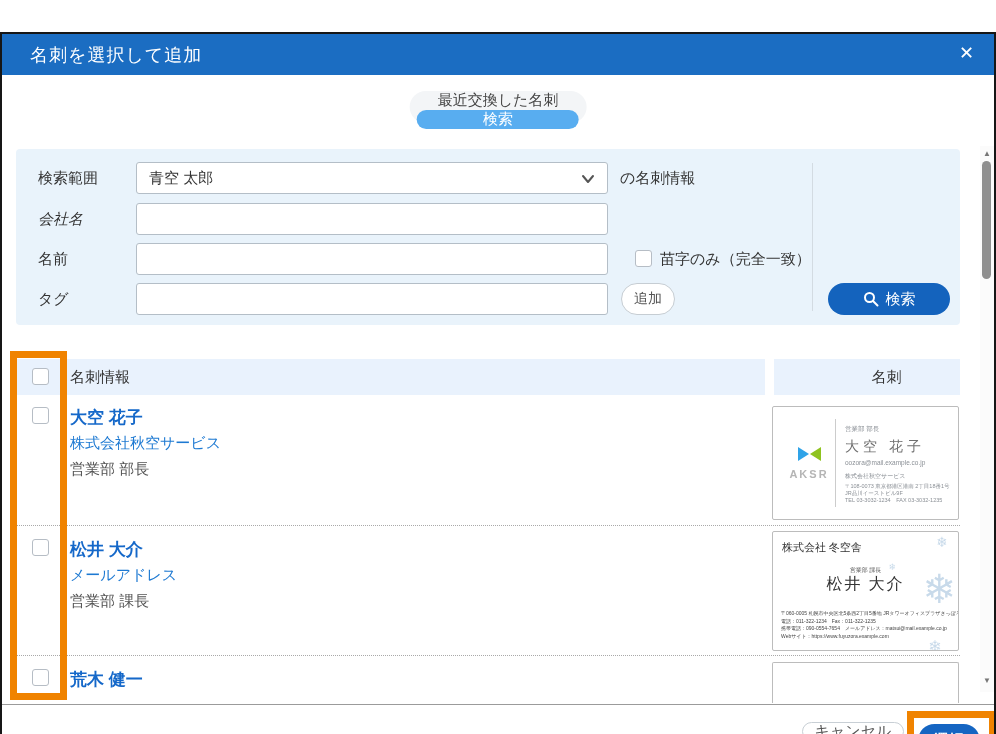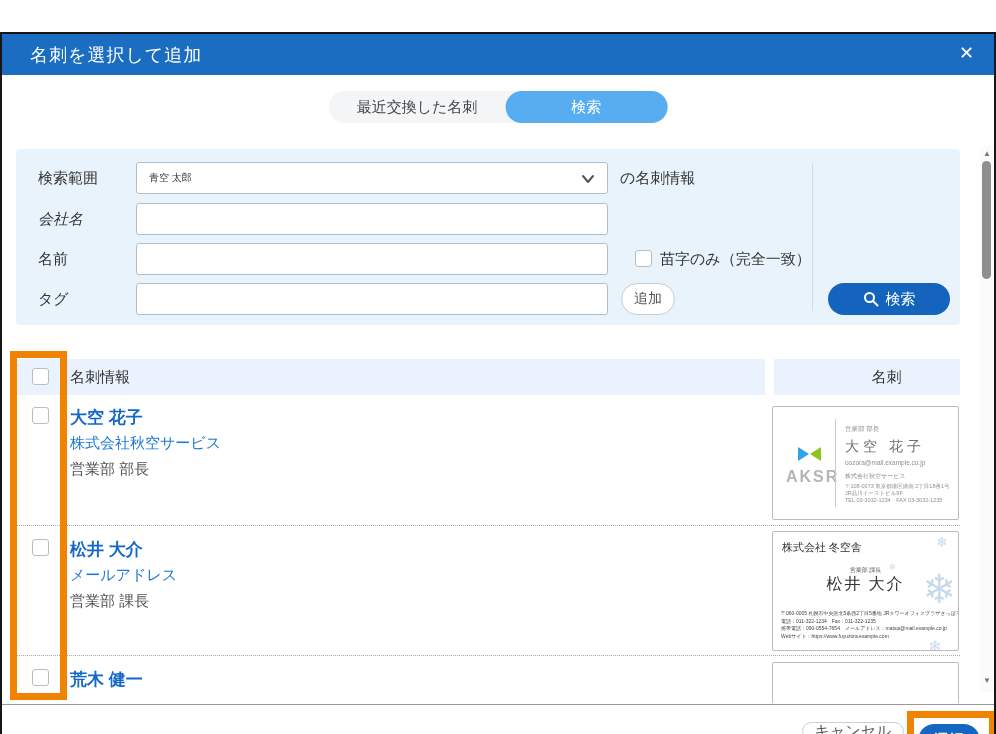--- a/index.html
+++ b/index.html
@@ -5,28 +5,28 @@
   * { margin:0; padding:0; box-sizing:border-box; }
   body { background:#fff; font-family:"Liberation Sans","DejaVu Sans",sans-serif; }
   .stage { position:relative; width:996px; height:734px; background:#fff; border:2px solid #161616; overflow:hidden;margin-top:32px; }
 
   
   .modal-header { position:absolute; left:0; top:0; right:0; height:41px; background:#1b6dc2; }
   .modal-title { position:absolute; left:28px; top:9px; font-size:18px; color:#fff; font-weight:500; letter-spacing:1px; }
   .close-btn { position:absolute; right:20px; top:8px; font-size:18px; color:#fff; cursor:pointer; font-weight:bold; }
 
   
-  .tab-group { position:absolute; top:57px; left:50%; transform:translateX(-50%); height:32px; background:#f3f5f7; border-radius:17px; display:flex; align-items:center; }
+  .tab-group { position:absolute; top:57px; left:50%; transform:translateX(-50%); height:32px; background:#f3f5f7; border-radius:17px; display:flex; align-items:center;flex-direction:column; }
   .tab-recent { padding:0 28px; font-size:15px; color:#444; white-space:nowrap; cursor:pointer; }
   .tab-search { width:162px; height:32px; background:#58adf0; border-radius:17px; color:#fff; font-size:15px; display:flex; align-items:center; justify-content:center; cursor:pointer; }
 
   
   .search-panel { position:absolute; left:14px; top:115px; width:944px; height:176px; background:#e9f3fb; border-radius:4px; }
   .form-label { position:absolute; left:22px; font-size:15px; color:#333; }
-  .scope-select { position:absolute; left:120px; top:13px; width:472px; height:32px; background:#fff; border:1px solid #b4bec7; border-radius:3px; font-size:10px; color:#333; display:flex; align-items:center; padding:0 12px; cursor:pointer; }
+  .scope-select { position:absolute; left:120px; top:13px; width:472px; height:32px; background:#fff; border:1px solid #b4bec7; border-radius:3px; font-size:15px; color:#333; display:flex; align-items:center; padding:0 12px; cursor:pointer; }
   .scope-chevron { position:absolute; right:12px; top:9px; }
   .text-input { position:absolute; left:120px; width:472px; height:32px; background:#fff; border:1px solid #b4bec7; border-radius:3px; padding:0 10px; font-size:15px; color:#333; }
   .suffix-text { position:absolute; left:604px; top:20px; font-size:15px; color:#333; }
   .checkbox { width:17px; height:17px; background:#fff; border:1px solid #b6bdc5; border-radius:3px; cursor:pointer; }
   .surname-check { position:absolute; left:619px; top:101px; }
   .surname-label { position:absolute; left:644px; top:101px; font-size:15px; color:#333; }
   .add-btn { position:absolute; left:605px; top:134px; width:54px; height:32px; border:1px solid #c6cdd3; border-radius:16px; background:#fff; color:#555; font-size:14px; display:flex; align-items:center; justify-content:center; cursor:pointer; }
   .panel-divider { position:absolute; left:796px; top:14px; height:148px; width:1px; background:#d3dbe2; }
   .search-btn { position:absolute; left:812px; top:134px; width:122px; height:32px; background:#1463bd; border:none; border-radius:16px; color:#fff; font-size:15px; display:flex; align-items:center; justify-content:center; gap:7px; cursor:pointer; }
 
@@ -50,21 +50,21 @@
 
   
   .card { position:absolute; left:756px; width:187px; background:#fff; border:1px solid #bcbcbc; border-radius:2px; overflow:hidden; }
   .card-1 { top:12px; height:114px; }
   .card-2 { top:5px; height:120px; }
   .card-3 { top:6px; height:41px; border-bottom:none; border-radius:2px 2px 0 0; }
   .c1-logo { position:absolute; left:13px; top:40px; width:46px; text-align:center; }
   .bowtie { display:flex; justify-content:center; align-items:center; gap:1px; }
   .tri-blue { width:0; height:0; border-top:7px solid transparent; border-bottom:7px solid transparent; border-left:11px solid #2fa3e8; }
   .tri-green { width:0; height:0; border-top:7px solid transparent; border-bottom:7px solid transparent; border-right:11px solid #8fc31f; }
-  .c1-logo-text { margin-top:7px; font-size:16px; letter-spacing:2px; color:#b5b5b5; font-weight:bold; }
+  .c1-logo-text { margin-top:7px; font-size:11px; letter-spacing:2px; color:#b5b5b5; font-weight:bold; }
   .c1-divider { position:absolute; left:62px; top:12px; bottom:12px; width:1px; background:#ccc; }
   .c1-text { position:absolute; left:72px; top:18px; right:4px; color:#8b9096; }
   .c1-dept { font-size:6.5px; }
   .c1-name { font-size:14px; color:#6f6f6f; letter-spacing:4px; margin:4px 0 3px; }
   .c1-email { font-size:6.5px; margin-bottom:6px; }
   .c1-company { font-size:6px; margin-bottom:2px; }
   .c1-line { font-size:5.5px; line-height:7px; }
   .c2-company { position:absolute; left:9px; top:8px; font-family:"Liberation Serif","DejaVu Serif",serif; font-size:11px; color:#333; }
   .c2-dept { position:absolute; left:0; top:34px; width:100%; text-align:center; font-size:6px; color:#555; }
   .c2-name { position:absolute; left:0; top:42px; width:100%; text-align:center; font-family:"Liberation Serif","DejaVu Serif",serif; font-size:16px; color:#333; letter-spacing:2px; }

